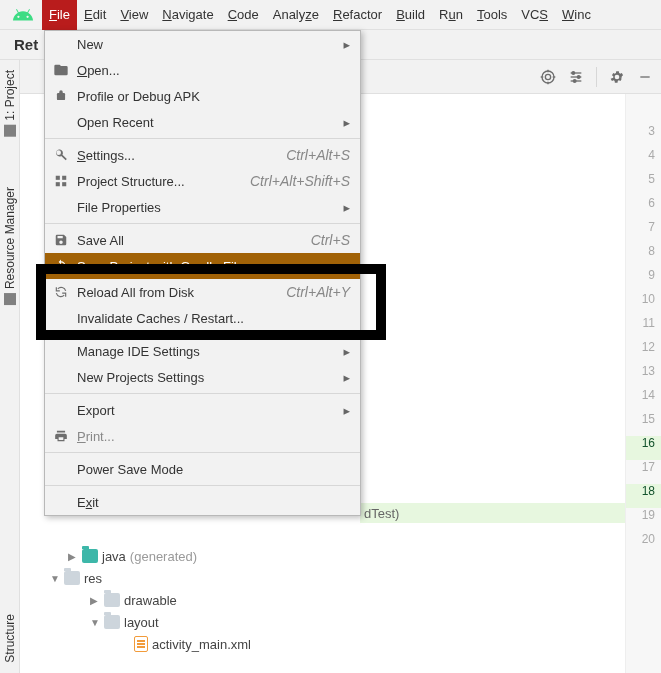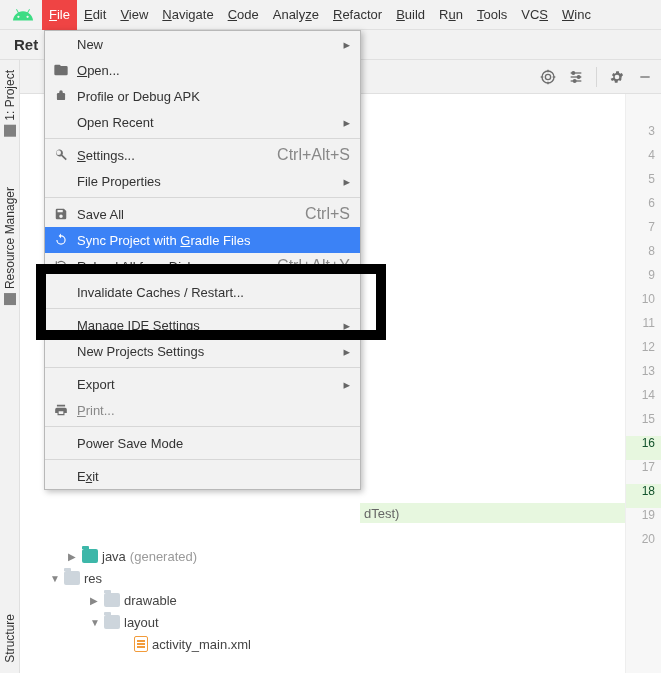--- a/index.html
+++ b/index.html
@@ -1,37 +1,37 @@
 <!DOCTYPE html>
 <html><head>
 <meta charset="utf-8">
 <style>
   * { box-sizing: border-box; margin: 0; padding: 0; font-family: "Segoe UI", Tahoma, sans-serif; }
   body { background: #ffffff; width: 661px; height: 673px; overflow: hidden; position: relative; font-size: 13px; color: #333; }
 
   .menubar { height: 30px; display: flex; align-items: center; background: #f2f2f2; border-bottom: 1px solid #e0e0e0; }
   .menubar .android-icon { width: 22px; height: 22px; margin: 0 8px 0 12px; color: #3ddc84; }
   .menubar .menu-item { padding: 0 7px; font-size: 13px; cursor: default; height: 30px; display: flex; align-items: center; }
-  .menubar .menu-item.active { background: #ef4444; color: #fff; }
+  .menubar .menu-item.active { background: #b91c1c; color: #fff; }
   .mn { text-decoration: underline; }
 
   .toolbar-row { height: 30px; display: flex; align-items: center; background: #f2f2f2; border-bottom: 1px solid #e0e0e0; position: relative; }
   .toolbar-row .label { font-weight: bold; font-size: 15px; margin-left: 14px; }
   .empty-band { height: 34px; background: #f2f2f2; border-bottom:1px solid #e0e0e0; position:relative;}
   .empty-band .right-tools { position:absolute; right:8px; top:0; display:flex; align-items:center; height:34px; gap:12px;}
   .toolicon { width:16px; height:16px; color:#6e6e6e; }
   .vsep { width:1px; height:20px; background:#d7d7d7; }
 
   .dropdown { position: absolute; left: 44px; top: 30px; width: 317px; background: #f2f2f2; border: 1px solid #b8b8b8; box-shadow: 2px 2px 6px rgba(0,0,0,0.25); z-index: 20; }
   .dropdown .dd-item { height: 26px; display: flex; align-items: center; position: relative; padding-left: 32px; padding-right: 10px; font-size: 13px; color: #333; }
   .dropdown .dd-item.muted { color:#888; }
   .dropdown .dd-item .dd-icon { position:absolute; left:8px; width:16px; height:16px; color:#6e6e6e; display:flex; align-items:center; justify-content:center; }
-  .dropdown .dd-item .dd-right { margin-left:auto; color:#888; font-size:16px; }
+  .dropdown .dd-item .dd-right { margin-left:auto; color:#888; font-size:14px;font-style:italic; }
   .dropdown .dd-item .dd-arrow { margin-left:auto; color:#666; }
-  .dropdown .dd-item.selected { background:#3b82f6; color:#fff; }
+  .dropdown .dd-item.selected { background:#a16207; color:#fff; }
   .dropdown .dd-item.selected .dd-icon, .dropdown .dd-item.selected .dd-right { color:#fff; }
   .dropdown .dd-sep { height:1px; background:#d7d7d7; margin:3px 0; }
   .black-box { position:absolute; left:36px; top:264px; width:350px; height:76px; border:10px solid #000; z-index:25; pointer-events:none;}
 
   .tool-windows-left { position:absolute; left:0; top:60px; width:20px; height:613px; background:#f2f2f2; border-right:1px solid #e0e0e0; display:flex; flex-direction:column; align-items:center; }
   .tw-label { writing-mode: vertical-rl; transform: rotate(180deg); font-size:12px; margin:10px 0; display:flex; align-items:center; gap:4px;}
   .tw-sq { width:12px; height:12px; background:#808080; }
   .tab-text { position:absolute; left: 368px; top: 60px; font-size:13px; color:#555; }
 
   .gutter { position:absolute; right:0; top:94px; width:36px; bottom:0; background:#f7f7f7; border-left:1px solid #eee; text-align:right; color:#aaa; font-size:12px; padding-top:30px; }
@@ -179,20 +179,32 @@
   <div class="dd-item">
       <span class="dd-icon">
         <svg viewBox="0 0 24 24" fill="currentColor" width="14" height="14">
           <path d="M22 19l-7.5-7.5a6 6 0 10-2.1 2.1L20 21l2-2zM4 8a4 4 0 118 0 4 4 0 01-8 0z"></path>
         </svg>
       </span>
       <span><span class="mn">S</span>ettings...</span>
       <span class="dd-right">Ctrl+Alt+S</span>
     </div>
   <div class="dd-item">
+      <span class="dd-icon">
+        <svg viewBox="0 0 24 24" fill="currentColor" width="14" height="14">
+          <rect x="3" y="3" width="7" height="7"></rect>
+          <rect x="14" y="3" width="7" height="7"></rect>
+          <rect x="3" y="14" width="7" height="7"></rect>
+          <rect x="14" y="14" width="7" height="7"></rect>
+        </svg>
+      </span>
+      <span>Project Structure...</span>
+      <span class="dd-right">Ctrl+Alt+Shift+S</span>
+    </div>
+  <div class="dd-item">
       <span>File Properties</span>
       <span class="dd-arrow">▸</span>
     </div>
   <div class="dd-sep"></div>
   <div class="dd-item">
       <span class="dd-icon">
         <svg viewBox="0 0 24 24" fill="currentColor" width="14" height="14">
           <path d="M17 3H5a2 2 0 00-2 2v14a2 2 0 002 2h14a2 2 0 002-2V7l-4-4zM12 19a3 3 0 110-6 3 3 0 010 6zm3-10H6V5h9v4z"></path>
         </svg>
       </span>

